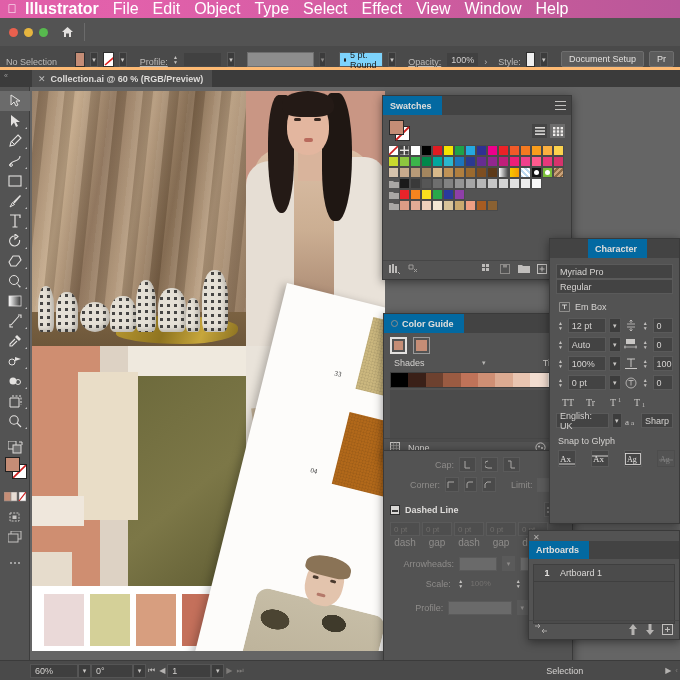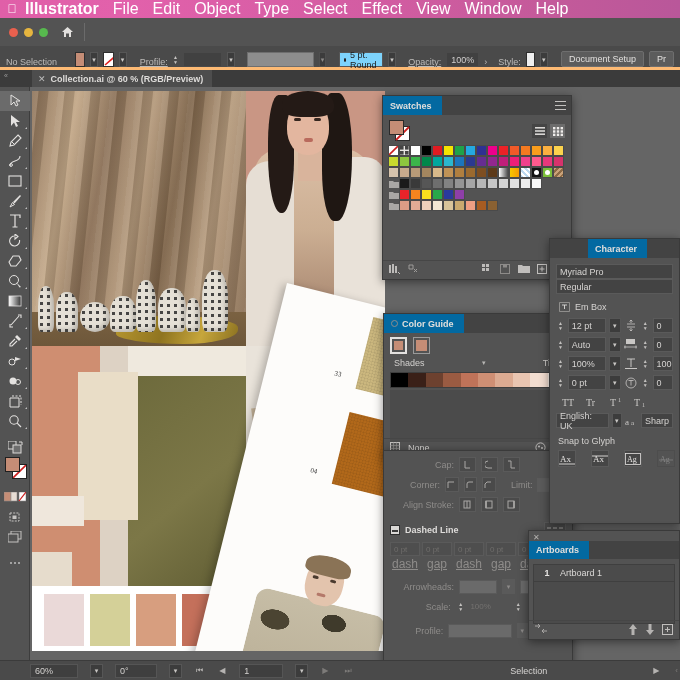--- a/index.html
+++ b/index.html
@@ -183,21 +183,21 @@
   
   #stroke{left:383px;top:450px;width:190px;height:222px;}
   .st-row{display:flex;align-items:center;gap:5px;margin-bottom:5px;}
   .st-lab{width:64px;text-align:right;font-size:9px;color:#8e8c8a;}
   .iconbtn{width:17px;height:15px;background:#4a4a4a;border:1px solid #5a5a5a;
     display:flex;align-items:center;justify-content:center;}
   .chk{width:10px;height:10px;background:#d9d7d5;border:1px solid #2d2d2d;position:relative;}
   .chk::after{content:"";position:absolute;left:1px;top:4px;width:6px;height:2px;background:#3a3a3a;}
   .dashfld{width:30px;height:14px;background:#4e4e4e;border:1px solid #5a5a5a;
     font-size:8px;color:#6f6d6b;display:flex;align-items:center;padding-left:3px;}
-  .dashlab{width:30px;text-align:center;font-size:12px;color:#8e8c8a;text-decoration:underline;}
+  .dashlab{width:30px;text-align:center;font-size:10px;color:#8e8c8a;}
   .greyfld{height:14px;background:#6a6a6a;border:1px solid #5a5a5a;}
 
   
   #character{left:549px;top:238px;width:131px;height:286px;}
   .ch-field{height:15px;background:#434343;border:1px solid #5a5a5a;display:flex;align-items:center;
     padding:0 3px;font-size:9px;color:#d6d4d2;}
   .ch-row{display:flex;align-items:center;gap:3px;margin-bottom:4px;}
   .mini{width:10px;height:15px;display:flex;flex-direction:column;align-items:center;justify-content:center;
     font-size:5px;line-height:5px;color:#c3c1bf;}
   .glyphbtn{width:16px;height:15px;display:flex;align-items:center;justify-content:center;font-size:9px;color:#d3d1cf;}
@@ -207,21 +207,21 @@
 
   
   #artboards{left:528px;top:530px;width:152px;height:110px;}
   .ab-row{height:17px;display:flex;align-items:center;background:#4b4b4b;border-bottom:1px solid #3f3f3f;}
   .ab-num{width:26px;text-align:center;font-size:9px;font-weight:bold;color:#e6e4e2;}
   .ab-name{font-size:9px;color:#dbd9d7;}
   .ab-list{margin:5px 4px 0 4px;height:60px;background:#4b4b4b;border:1px solid #3f3f3f;}
 
   
   .statusbar{position:absolute;left:0;bottom:0;width:680px;height:20px;background:#4a4a4a;
-    border-top:1px solid #3b3b3b;display:flex;align-items:center;gap:12px;padding-left:30px;}
+    border-top:1px solid #3b3b3b;display:flex;align-items:center;gap:0;padding-left:30px;}
   .st-fld{height:14px;background:#3f3f3f;border:1px solid #555;display:flex;align-items:center;
     padding:0 4px;font-size:9px;color:#d3d1cf;}
   .navi{font-size:8px;color:#b5b3b1;padding:0 2px;}
   .navi.dim{color:#7d7b79;}
   .statussel{margin-left:auto;margin-right:0;font-size:9px;color:#d6d4d2;}
   .hscroll{position:absolute;left:372px;bottom:22px;width:130px;height:9px;background:#6f6f6f;border-radius:4px;}
 </style>
 </head>
 <body>
 
@@ -847,41 +847,20 @@
             </svg>
           </div>
         <div class="iconbtn">
             <svg width="10" height="9" viewBox="0 0 10 9">
               <path d="M1 8V4l2-2h4" fill="none" stroke="#a9a7a5"></path>
             </svg>
           </div>
         <div class="st-lab" style="width:40px">Limit:</div>
         <div class="greyfld" style="width:36px;background:#5b5b5b"></div>
       </div>
-      <div class="st-row">
-        <div class="st-lab">Align Stroke:</div>
-        <div class="iconbtn">
-            <svg width="10" height="9" viewBox="0 0 10 9">
-              <rect x="1" y="1" width="6" height="7" fill="none" stroke="#a9a7a5"></rect>
-              <path d="M4 1v7" stroke="#a9a7a5"></path>
-            </svg>
-          </div>
-        <div class="iconbtn">
-            <svg width="10" height="9" viewBox="0 0 10 9">
-              <rect x="1" y="1" width="6" height="7" fill="none" stroke="#a9a7a5"></rect>
-              <path d="M1 1v7" stroke="#a9a7a5" stroke-width="1.6"></path>
-            </svg>
-          </div>
-        <div class="iconbtn">
-            <svg width="10" height="9" viewBox="0 0 10 9">
-              <rect x="1" y="1" width="6" height="7" fill="none" stroke="#a9a7a5"></rect>
-              <path d="M7 1v7" stroke="#a9a7a5" stroke-width="1.6"></path>
-            </svg>
-          </div>
-      </div>
       <div class="st-row" style="margin-top:10px">
         <div class="chk"></div>
         <div style="font-size:9px;color:#dedcda;font-weight:bold">Dashed Line</div>
         <div style="margin-left:auto;display:flex;gap:3px">
           <div class="iconbtn" style="width:22px">
             <svg width="16" height="8" viewBox="0 0 16 8">
                 <path d="M0 2h4M6 2h4M12 2h4M0 6h3M5 6h3M10 6h3" stroke="#a9a7a5"></path>
               </svg>
             </div>
         </div>

